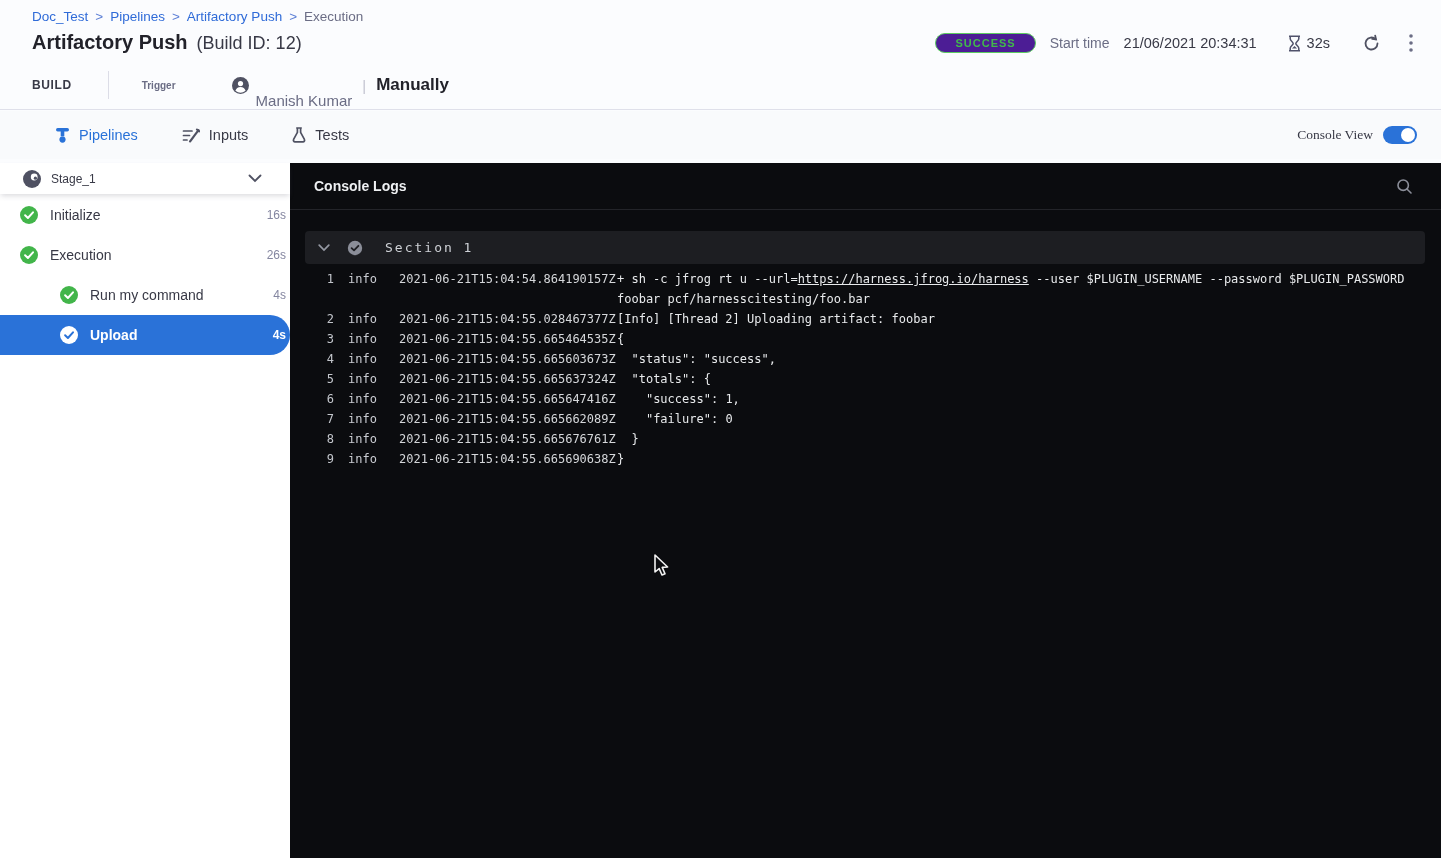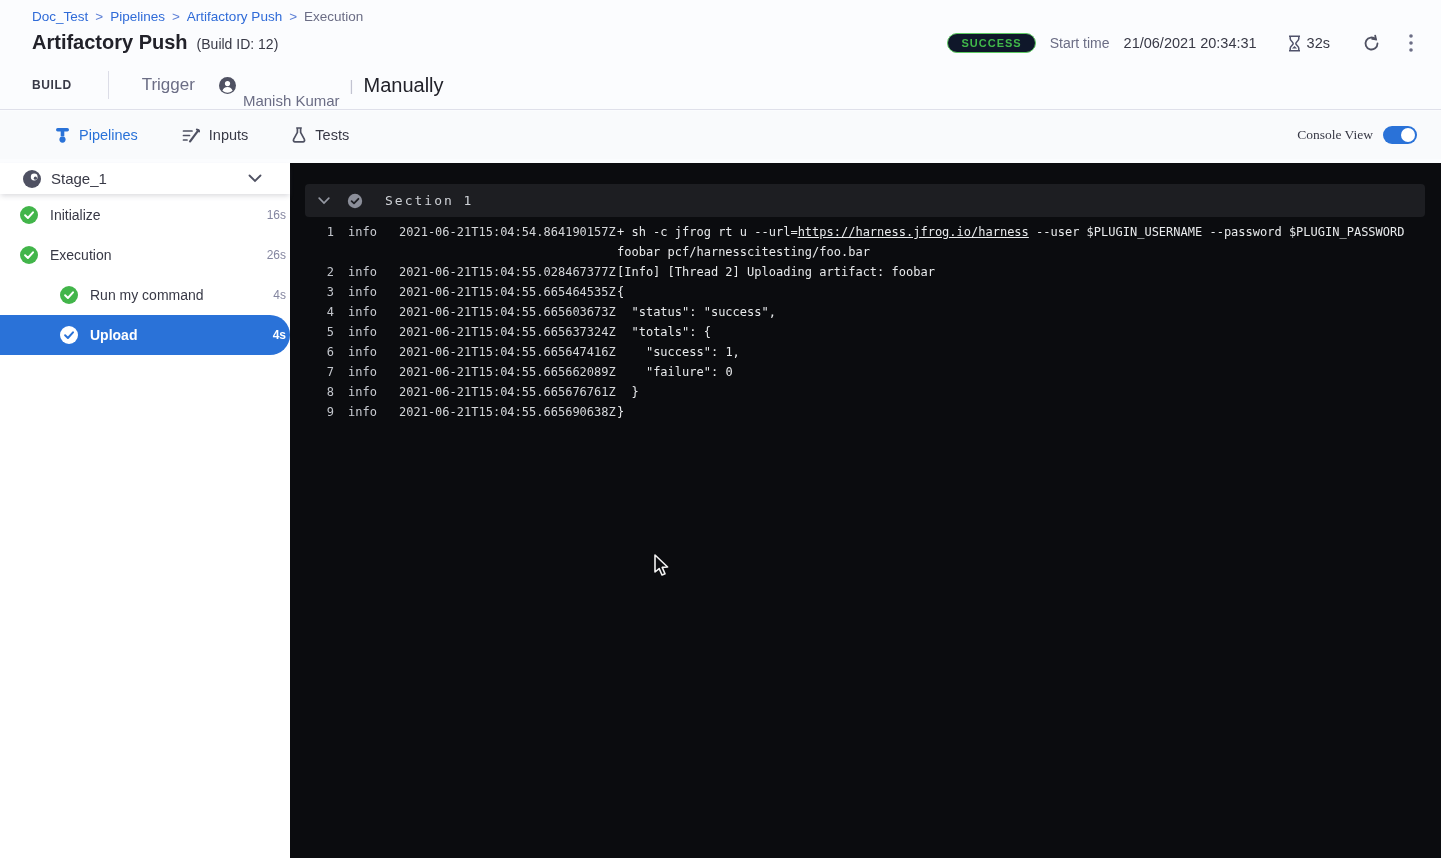--- a/index.html
+++ b/index.html
@@ -21,57 +21,57 @@
   }
 
   
   .top-header{ position:absolute; top:0; left:0; right:0; height:110px; background:#fbfcfe; border-bottom:1px solid #dfe0ea; }
   .breadcrumb{ position:absolute; left:32px; top:9px; font-size:13.5px; display:flex; gap:7px; align-items:center; }
   .crumb-link{ color:var(--link); cursor:pointer; }
   .crumb-sep{ color:#5c7fd6; }
   .crumb-current{ color:var(--muted); }
   .title-row{ position:absolute; left:32px; top:31px; display:flex; align-items:baseline; gap:9px; }
   .page-title{ font-size:20px; font-weight:700; color:var(--dark); }
-  .build-id{ font-size:14px; color:#383946; }
+  .build-id{ font-size:18px; color:#383946; }
   .header-meta{ position:absolute; right:24px; top:31px; height:24px; display:flex; align-items:center; gap:14px; }
-  .status-badge{ border:1.5px solid var(--green-border); color:#41b94a; background:#0f172a; border-radius:10px; font-size:11px; font-weight:700; letter-spacing:1px; padding:3px 13px; }
+  .status-badge{ border:1.5px solid var(--green-border); color:#41b94a; background:#4c1d95; border-radius:10px; font-size:11px; font-weight:700; letter-spacing:1px; padding:3px 19px; }
   .meta-label{ color:var(--muted); font-size:14px; }
   .meta-value{ color:#383946; font-size:14.5px; }
   .duration-wrap{ display:flex; align-items:center; gap:5px; margin-left:16px; color:#50526b; }
   .duration-text{ font-size:14.5px; color:#383946; }
   .icon-btn{ border:none; background:none; cursor:pointer; color:#4f5162; display:flex; align-items:center; justify-content:center; padding:4px; }
   .refresh-btn{ margin-left:14px; }
   .kebab-btn{ margin-left:6px; color:#6b6d85; }
 
   .build-bar{ position:absolute; left:32px; top:70px; height:30px; display:flex; align-items:center; }
   .build-label{ font-size:12px; font-weight:700; letter-spacing:.6px; color:#383946; }
   .vdivider{ width:1px; height:28px; background:#dcdde7; margin:0 33px 0 36px; }
-  .trigger-label{ font-size:17px; font-weight:400; color:var(--muted); margin-right:24px; }
+  .trigger-label{ font-size:10px; font-weight:700; color:var(--muted); margin-right:56px; }
   .avatar{ width:17px; height:17px; margin-right:7px; }
   .trigger-user{ font-size:15px; color:var(--muted);margin-top:31px; }
   .pipe-sep{ color:#c2c3d1; font-size:15px; margin:0 10px; }
-  .trigger-type{ font-size:20px; font-weight:400; color:var(--dark); }
+  .trigger-type{ font-size:17px; font-weight:700; color:var(--dark); }
 
   
   .tab-bar{ position:absolute; top:111px; left:0; right:0; height:48px; background:#f9fafc; }
   .tabs{ position:absolute; left:55px; top:0; height:48px; display:flex; align-items:center; gap:44px; }
   .tab{ display:flex; align-items:center; gap:9px; font-size:14.5px; color:#383946; cursor:pointer; }
   .tab.active{ color:var(--blue); }
   .tab .ticon{ display:flex; }
   .console-view{ position:absolute; right:24px; top:0; height:48px; display:flex; align-items:center; gap:10px; }
   .console-view-label{ font-size:13.5px; color:#383946;font-family:Liberation Serif, serif; }
   .toggle{ width:34px; height:18px; border-radius:9px; background:var(--blue); position:relative; cursor:pointer; }
   .toggle-knob{ position:absolute; right:2px; top:2px; width:14px; height:14px; border-radius:50%; background:#fff; }
   .tab-line{ position:absolute; top:159px; left:0; right:0; height:4px; background:#b3e6fa; }
   .tab-line-active{ position:absolute; top:0; left:31px; width:117px; height:4px; background:var(--blue); }
 
   
   .sidebar{ position:absolute; top:163px; left:0; bottom:0; width:290px; background:#fff; }
   .stage-header{ height:31px; display:flex; align-items:center; padding:0 18px 0 22px; background:#fff; box-shadow:0 3px 5px -1px rgba(96,97,112,.22); position:relative; z-index:2; cursor:pointer; }
-  .stage-label{ font-size:15px; color:#383946; margin-left:9px; }
+  .stage-label{ font-size:12px; color:#383946; margin-left:9px; }
   .stage-chevron{ margin-left:auto; margin-right:10px; color:#4f5162; display:flex; }
   .steps-list{ padding-top:1px; }
   .step-row{ height:40px; display:flex; align-items:center; padding-left:20px; padding-right:4px; cursor:pointer; }
   .step-row.indent1{ padding-left:60px; }
   .step-row.selected{ background:var(--blue); border-radius:0 20px 20px 0; }
   .step-check{ display:flex; flex:none; }
   .step-label{ margin-left:12px; font-size:14px; color:#383946; }
   .step-duration{ margin-left:auto; font-size:12px; color:#8486a0; }
   .step-row.selected .step-label{ color:#fff; font-weight:700; }
   .step-row.selected .step-duration{ color:#fff; font-weight:700; }
@@ -256,20 +256,29 @@
             <path d="M5.1 9.3 L7.9 12 L13 6.3" fill="none" stroke="#2a72d8" stroke-width="2" stroke-linecap="round" stroke-linejoin="round"></path>
           </svg>
         </span>
         <span class="step-label">Upload</span>
         <span class="step-duration">4s</span>
       </div>
     </div>
 </div>
 
 <div class="console">
+  <div class="console-header">
+    <span class="console-title">Console Logs</span>
+    <span class="console-search icon-btn" style="color:#8b8e99">
+      <svg width="17" height="17" viewBox="0 0 17 17" fill="none" stroke="#8b8e99" stroke-width="1.6" stroke-linecap="round">
+        <circle cx="7.2" cy="7.2" r="5.2"></circle>
+        <path d="M11.2 11.2 L15 15"></path>
+      </svg>
+    </span>
+  </div>
   <div class="section-bar">
     <span class="section-chevron">
       <svg width="12" height="8" viewBox="0 0 12 8" fill="none" stroke="#9599a3" stroke-width="1.7" stroke-linecap="round">
           <path d="M1.2 1.2 L6 6 L10.8 1.2"></path>
         </svg>
     </span>
     <span class="section-check">
       <svg width="16" height="16" viewBox="0 0 16 16">
         <circle cx="8" cy="8" r="7.2" fill="#8b8e99"></circle>
         <path d="M4.6 8.2 L7 10.4 L11.4 5.8" fill="none" stroke="#1d1e22" stroke-width="1.8" stroke-linecap="round" stroke-linejoin="round"></path>

